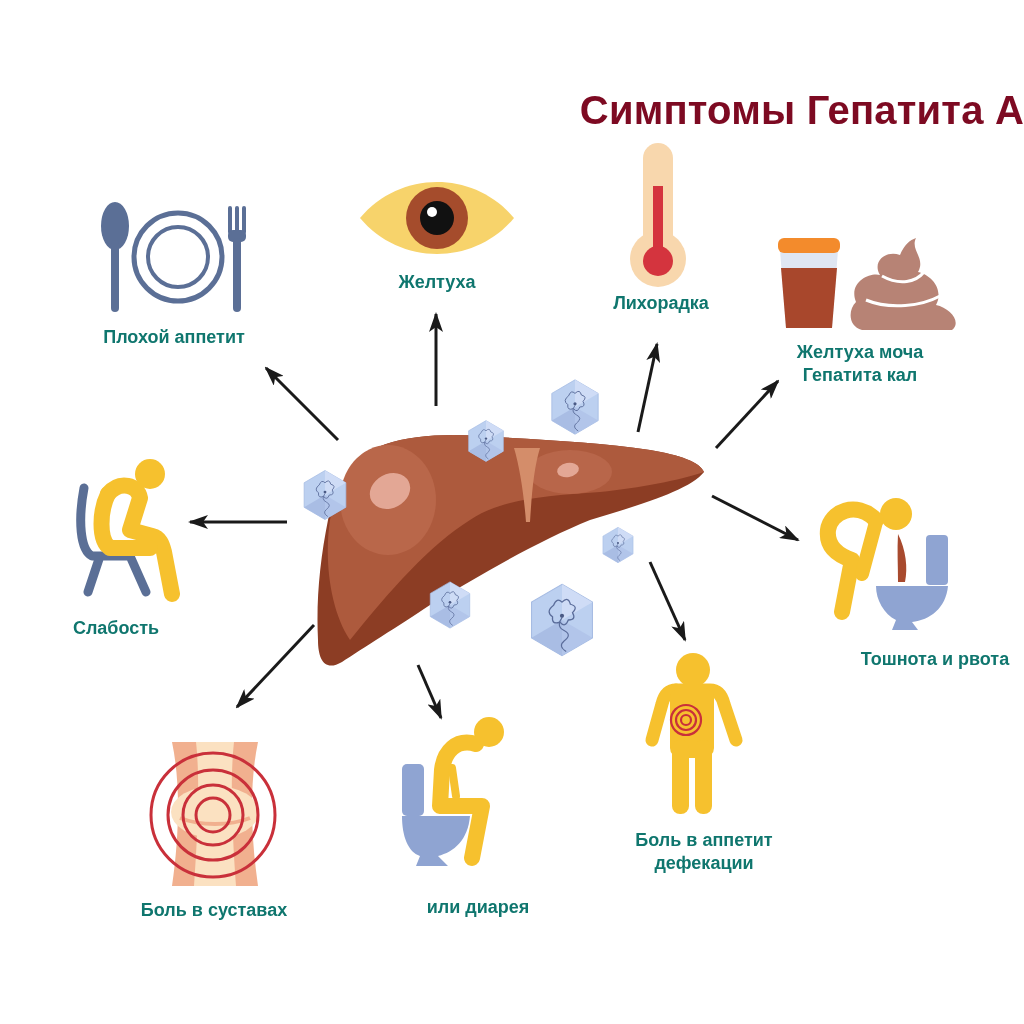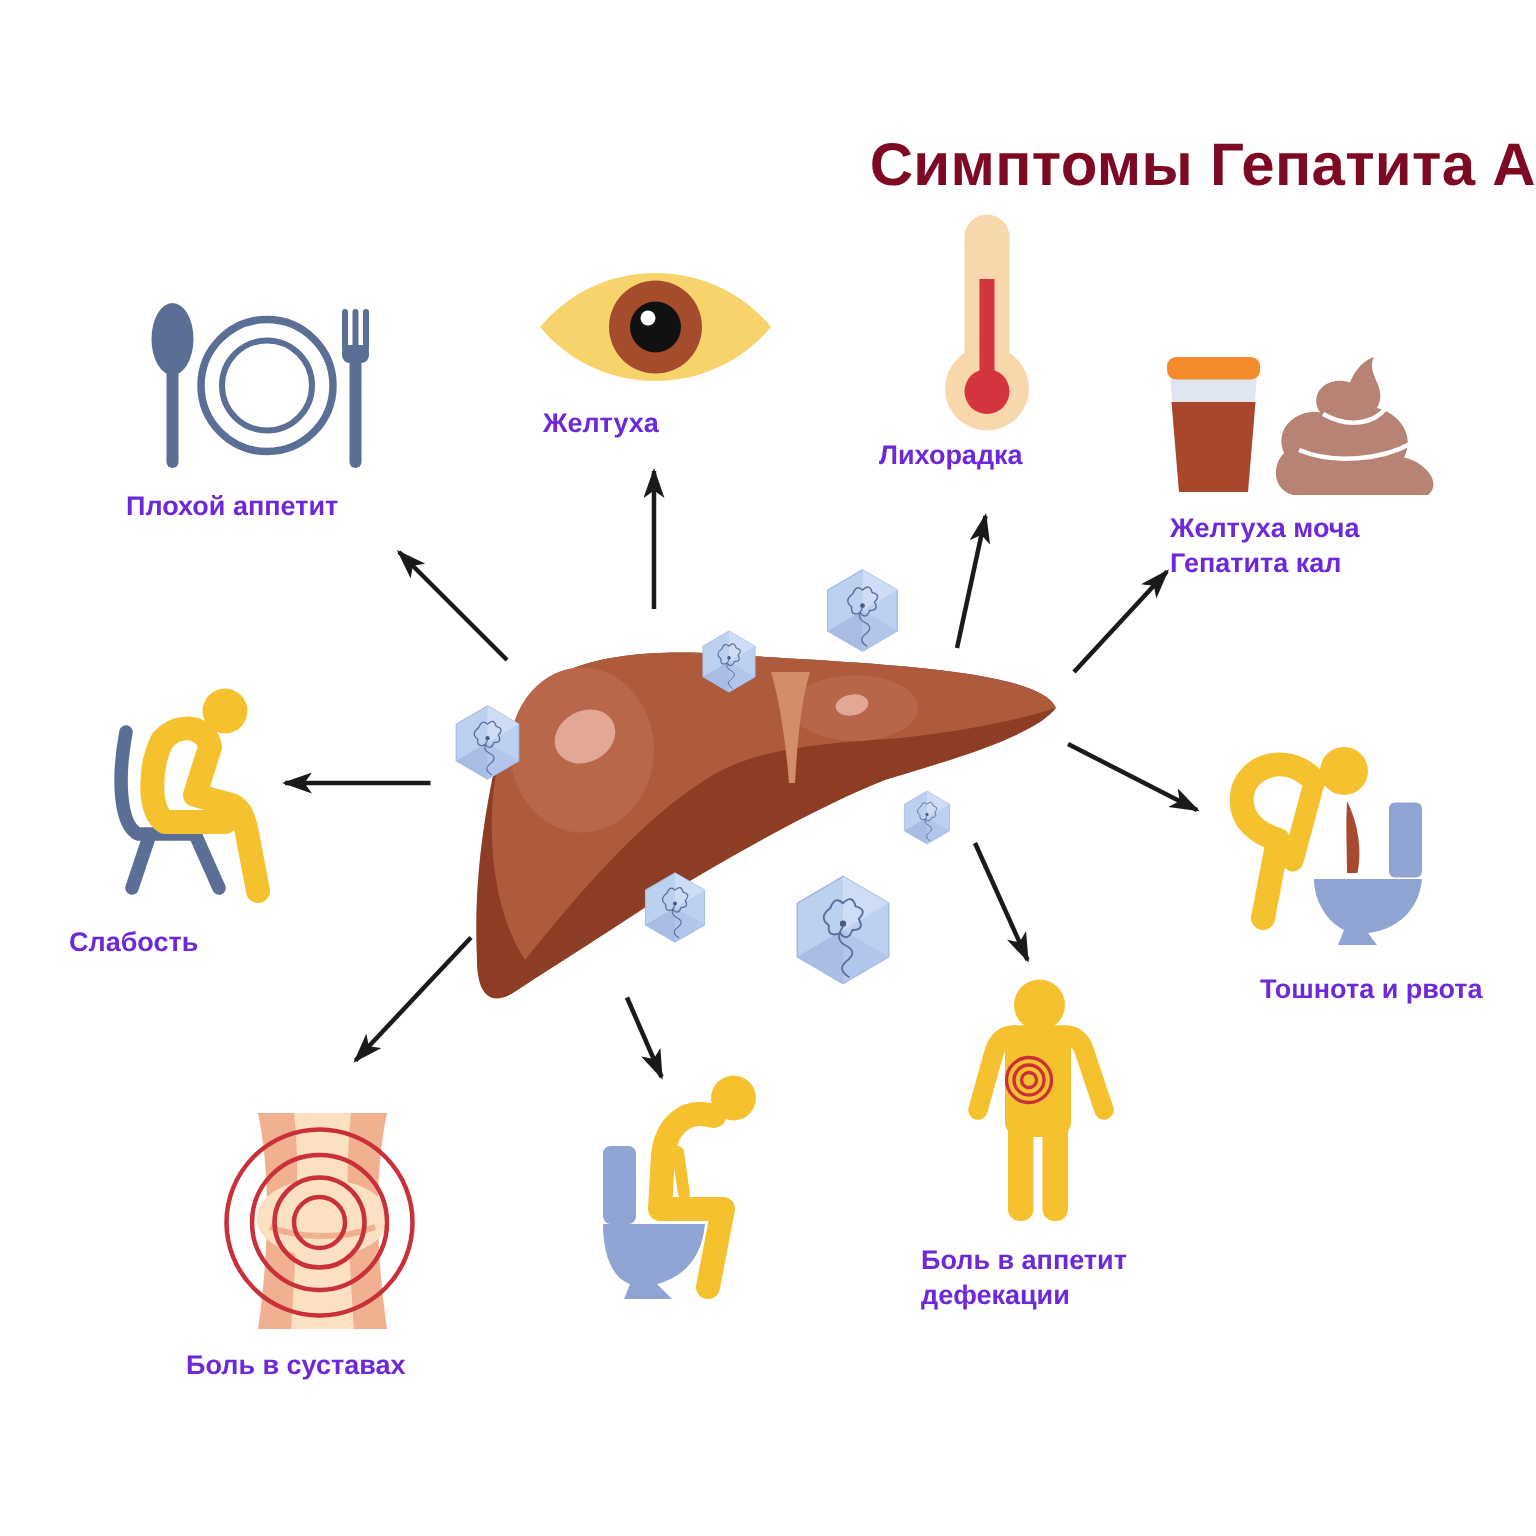--- a/index.html
+++ b/index.html
@@ -1,21 +1,21 @@
 <!DOCTYPE html>
 <html><head>
 <meta charset="utf-8">
 <style>
   html, body { margin: 0; padding: 0; background: #ffffff; }
   body { width: 1024px; height: 1024px; position: relative; overflow: hidden;
          font-family: "Liberation Sans", sans-serif; }
   .title { position: absolute; left: 0; width: 1024px; top: 48px; text-align: right;
            font-size: 40px; font-weight: bold; color: #7d0a22; letter-spacing: 0.2px; margin-top: 40px; }
-  .label { position: absolute; font-size: 18px; font-weight: bold; color: #6d28d9;
-           text-align: left; line-height: 23px; white-space: nowrap; }
+  .label { position: absolute; font-size: 18px; font-weight: bold; color: #0f766e;
+           text-align: center; line-height: 23px; white-space: nowrap; }
   svg.art { position: absolute; left: 0; top: 0; }
 </style>
 </head>
 <body>
 
 <div class="title">Симптомы Гепатита А</div>
 
 <svg class="art" width="1024" height="1024" viewBox="0 0 1024 1024">
   <defs>
     <marker id="ah" viewBox="0 0 20 14" refX="18" refY="7" markerWidth="20" markerHeight="14" markerUnits="userSpaceOnUse" orient="auto">
@@ -160,17 +160,18 @@
 <div class="label" style="left:362px; top:271px; width:150px;">Желтуха</div>
 <div class="label" style="left:586px; top:292px; width:150px;">Лихорадка</div>
 <div class="label" style="left:780px; top:341px; width:160px;">
   <div>Желтуха моча</div>
   <div>Гепатита кал</div>
 </div>
 <div class="label" style="left:46px; top:617px; width:140px;">Слабость</div>
 <div class="label" style="left:840px; top:648px; width:190px;">Тошнота и рвота</div>
 <div class="label" style="left:124px; top:899px; width:180px;">Боль в суставах</div>
 <div class="label" style="left:350px; top:896px; width:256px;">
+  <div>или диарея</div>
 </div>
 <div class="label" style="left:614px; top:829px; width:180px;">
   <div>Боль в аппетит</div>
   <div>дефекации</div>
 </div>
 
 </body></html>

